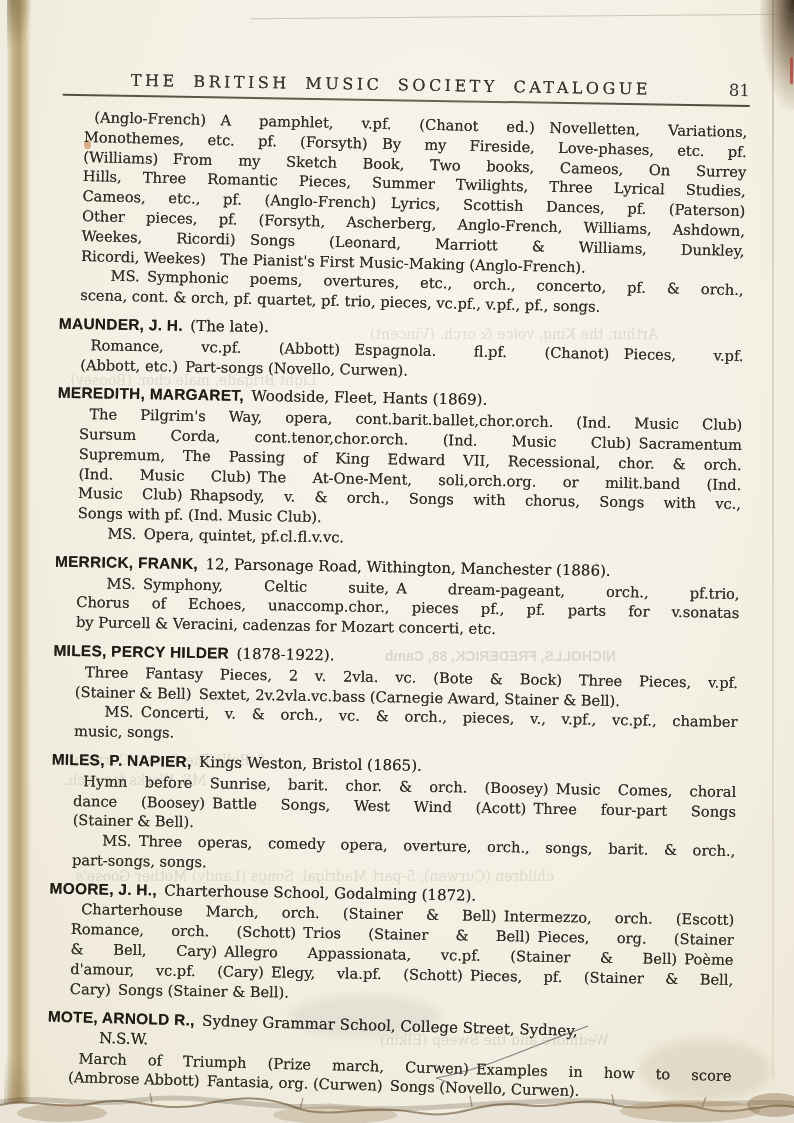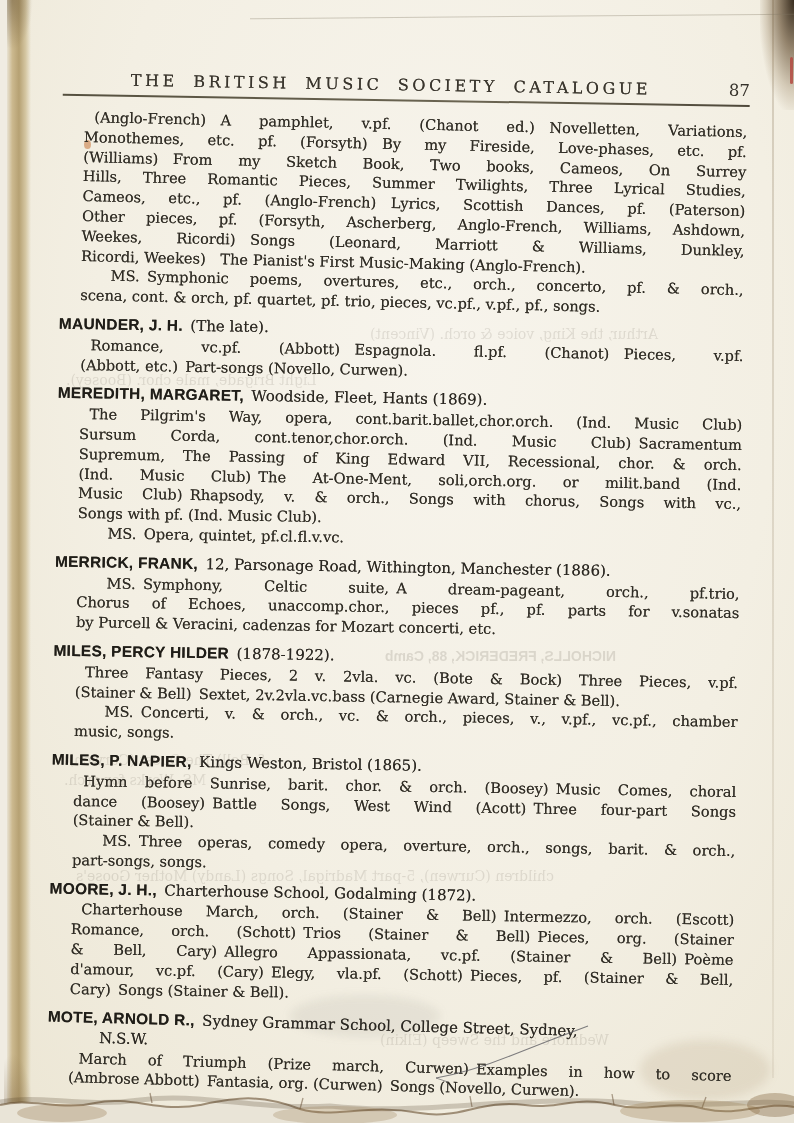--- a/index.html
+++ b/index.html
@@ -93,21 +93,21 @@
   <div class="corner-tr"></div>
   <div class="red-mark"></div>
   <div class="crease-top"></div>
   <div class="stain-dot"></div>
   <div class="smudge1"></div>
   <div class="smudge2"></div>
 
   <div class="content">
     <div class="header-row">
       <span class="title">THE BRITISH MUSIC SOCIETY CATALOGUE</span>
-      <span class="pageno">87</span>
+      <span class="pageno">81</span>
     </div>
     <div class="rule"></div>
     <div class="text-body" id="text-body">
         <div class="block intro">
           <div class="line fi">(Anglo-French) A pamphlet, v.pf. (Chanot ed.) Novelletten, Variations,</div>
           <div class="line">Monothemes, etc. pf. (Forsyth) By my Fireside, Love-phases, etc. pf.</div>
           <div class="line">(Williams) From my Sketch Book, Two books, Cameos, On Surrey</div>
           <div class="line">Hills, Three Romantic Pieces, Summer Twilights, Three Lyrical Studies,</div>
           <div class="line">Cameos, etc., pf. (Anglo-French) Lyrics, Scottish Dances, pf. (Paterson)</div>
           <div class="line">Other pieces, pf. (Forsyth, Ascherberg, Anglo-French, Williams, Ashdown,</div>

